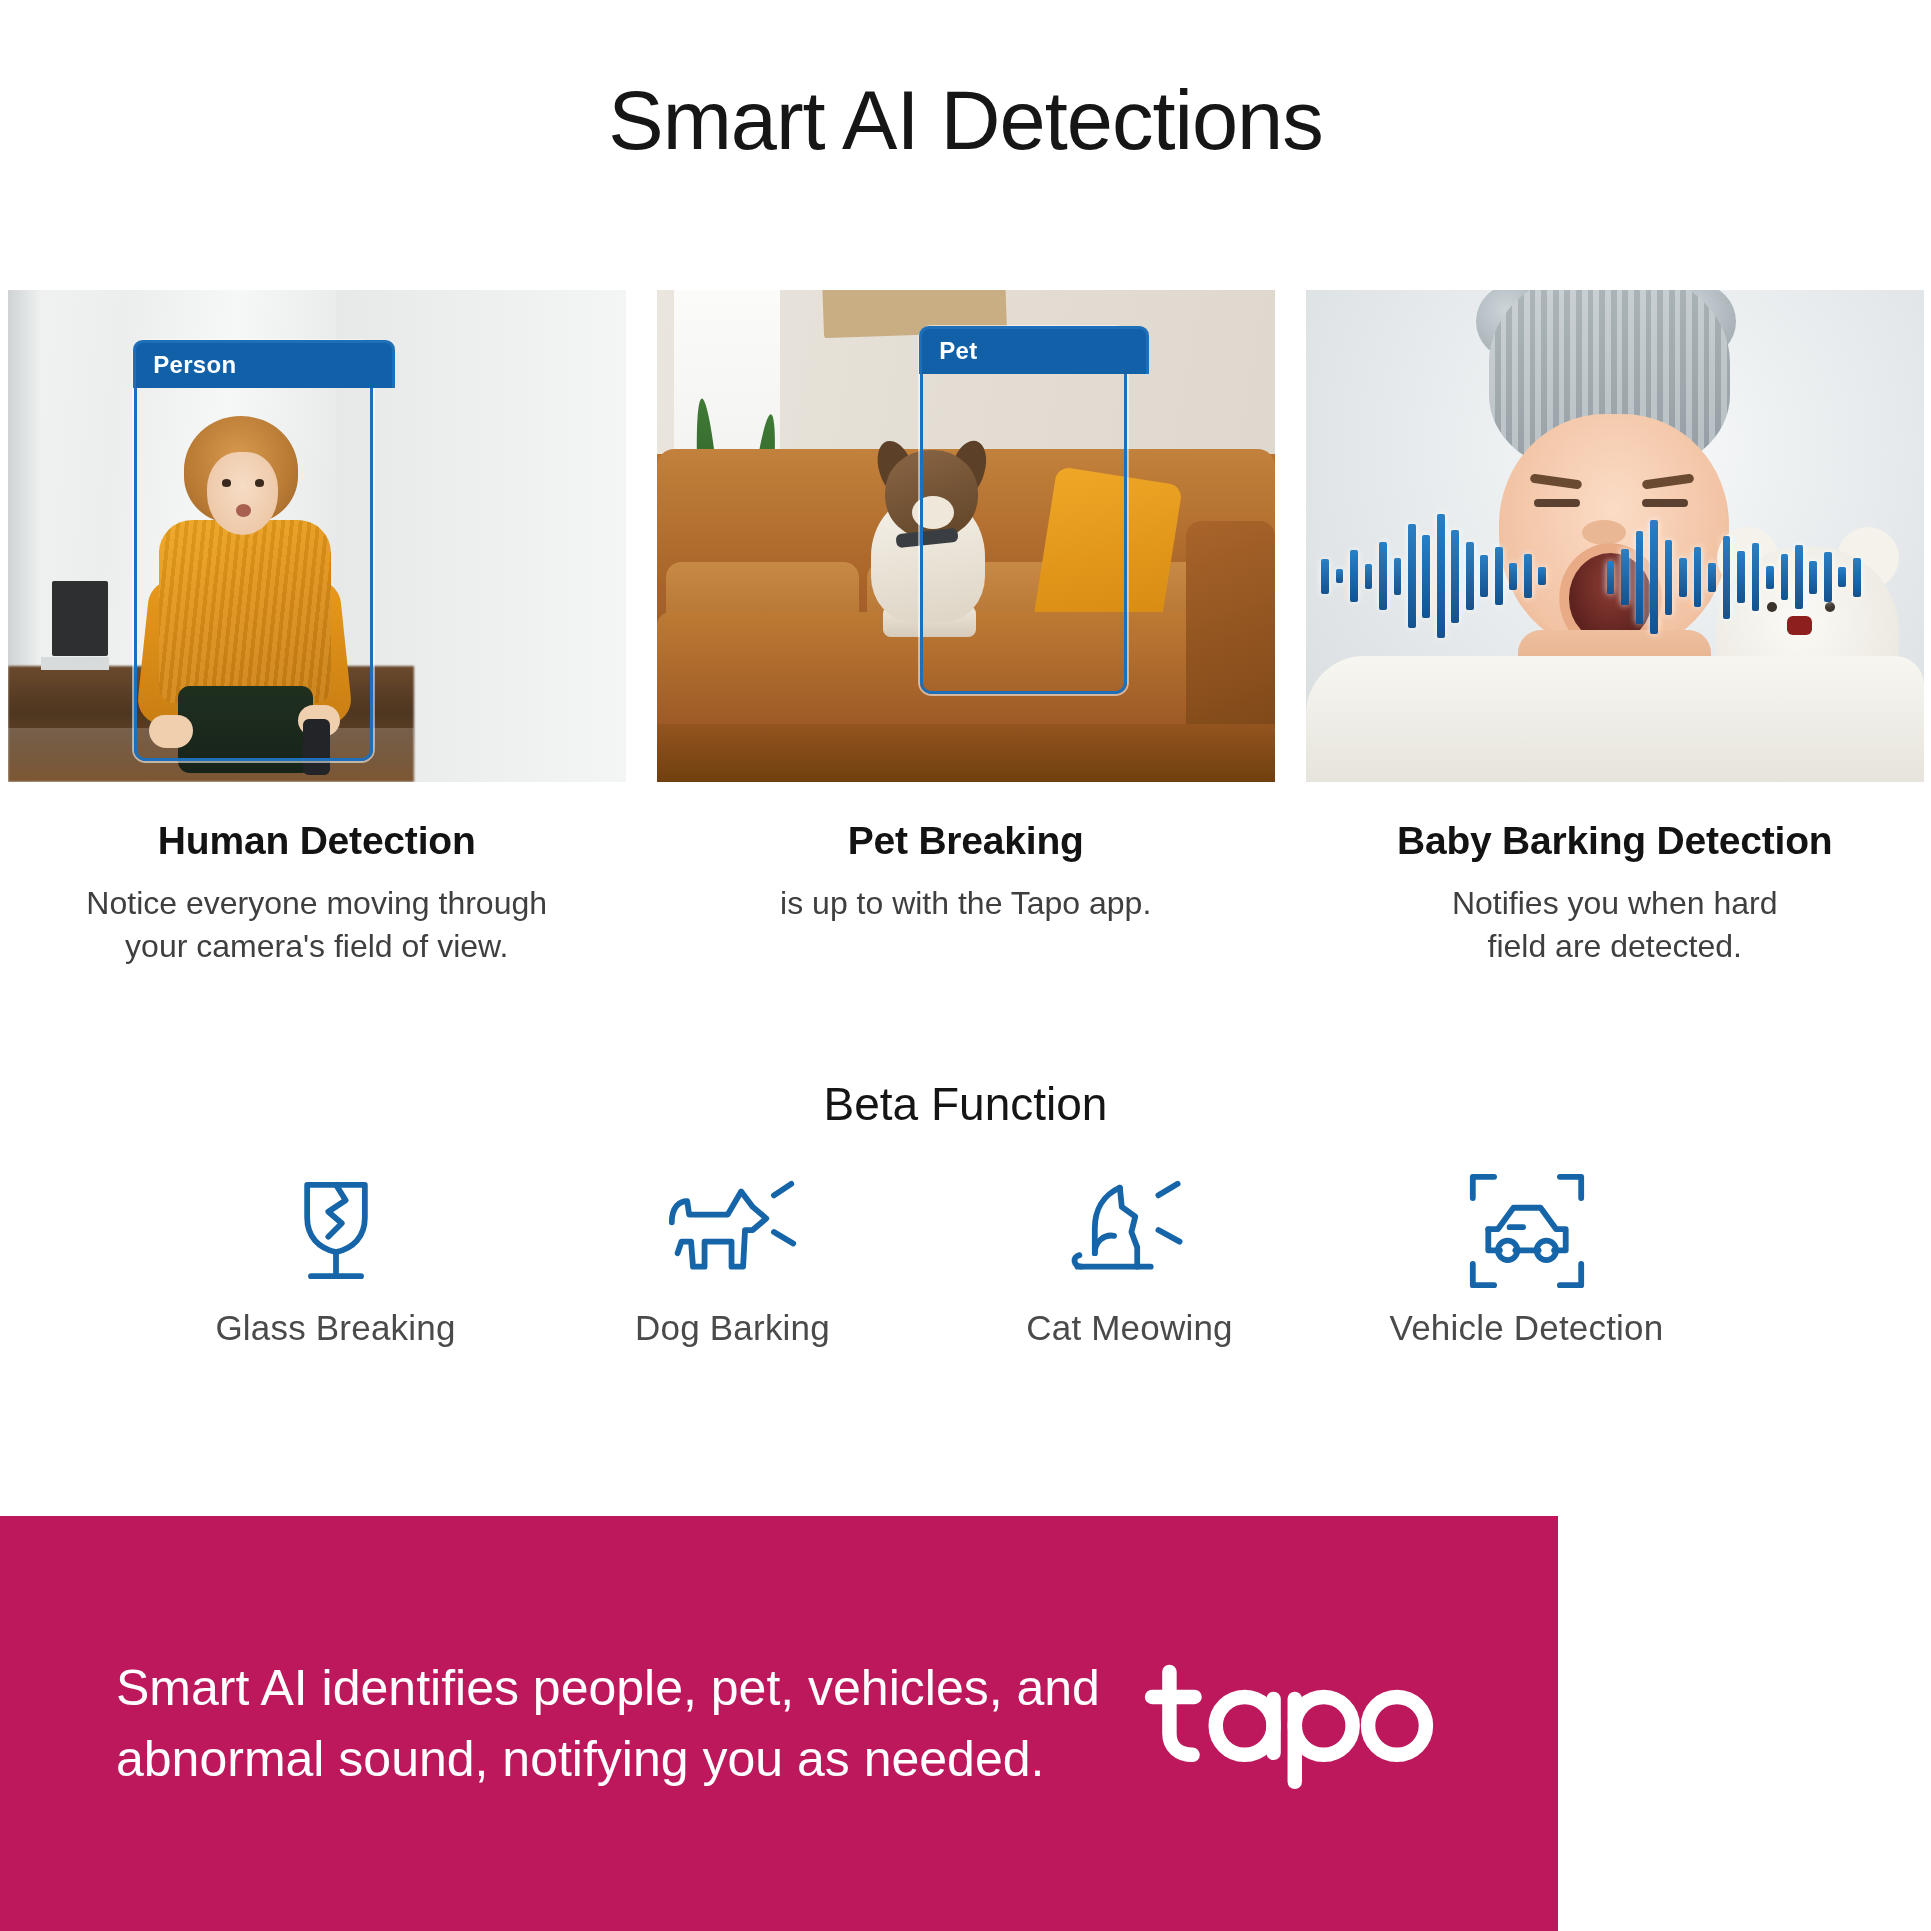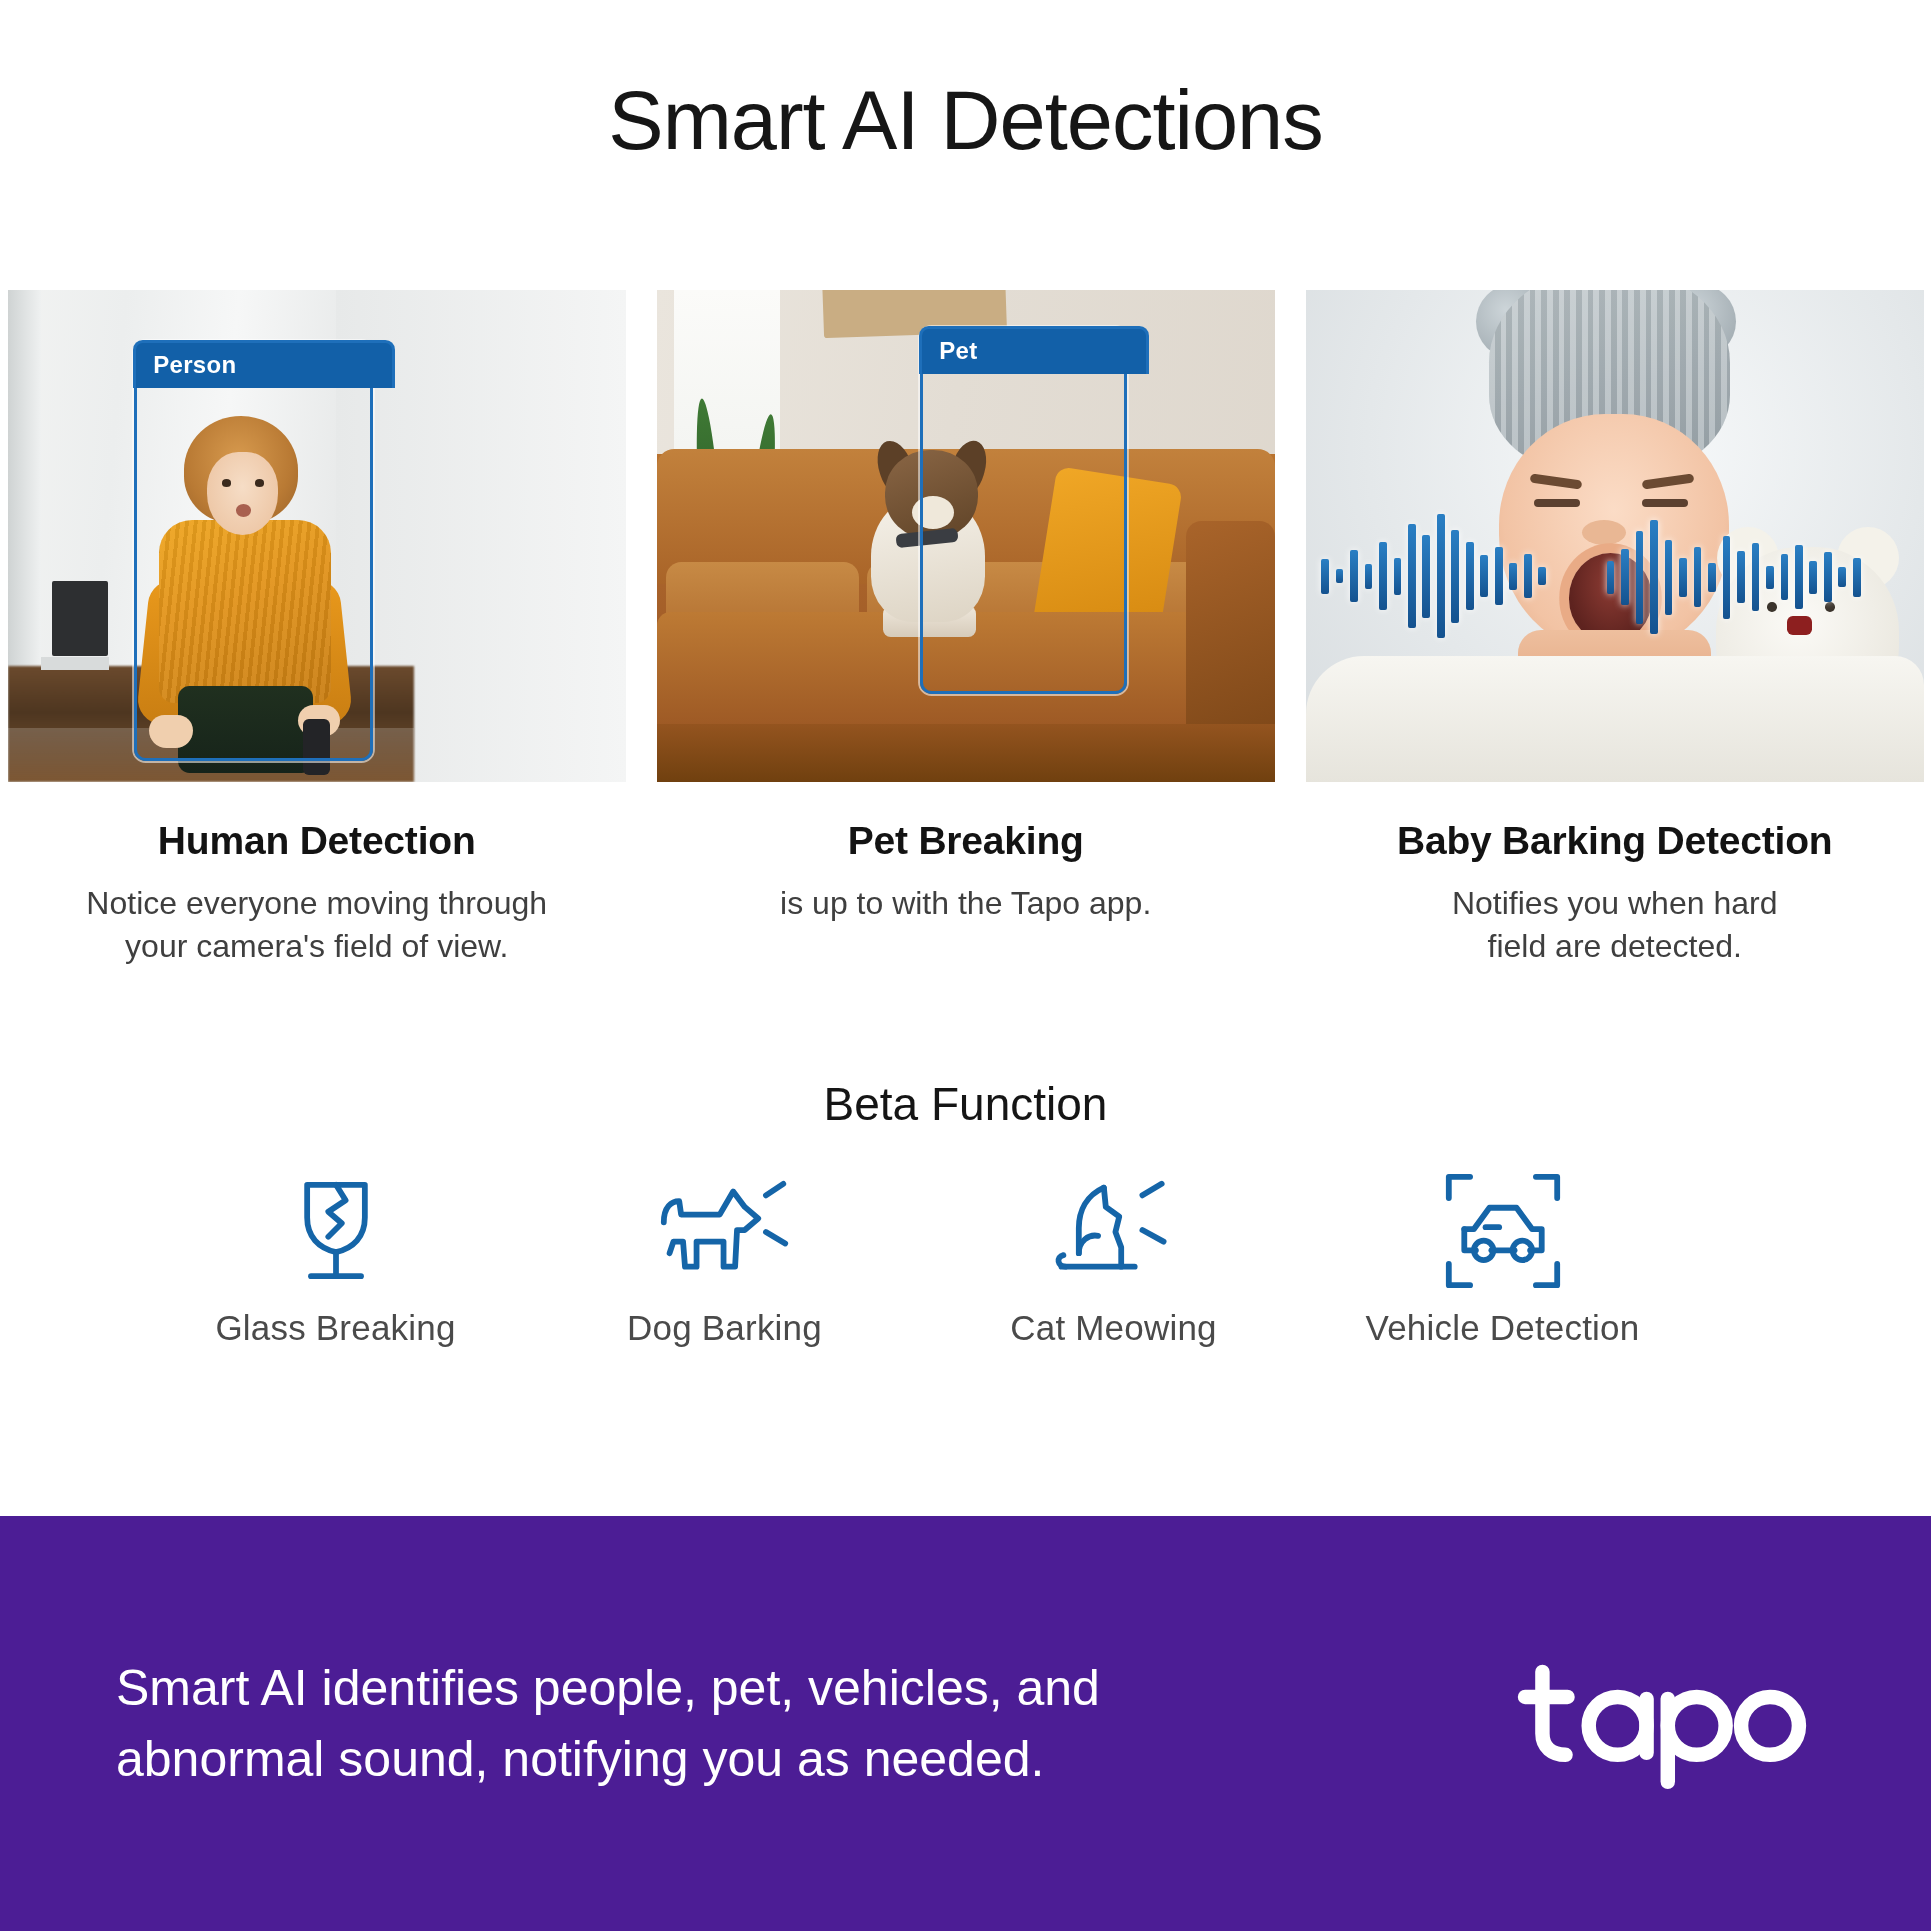--- a/index.html
+++ b/index.html
@@ -301,33 +301,33 @@
     line-height:1.32;
   }
 
   
   .beta-title{
     position:absolute; top:1077px; left:0; width:1931px; text-align:center;
     font-size:46px; font-weight:400; color:#151515;
   }
   .beta-row{
     position:absolute; top:1173px; left:145px; width:1641px;
-    display:flex; justify-content:flex-start; gap:8px;
+    display:flex; justify-content:flex-start; gap:16px;
   }
   .beta-item{ width:381px; text-align:center; }
   .beta-icon{ height:116px; display:flex; align-items:center; justify-content:center; }
   .beta-label{
     margin-top:19.3px; font-size:35px; font-weight:400; color:#4a4a4a;
     letter-spacing:0.2px;
   }
 
   
   .banner{
-    position:absolute; left:0; bottom:0; width:1931px; height:415px;
-    background:#4c1d95;
+    position:absolute; left:0; bottom:0; width:1558px; height:415px;
+    background:#be185d;
     display:flex; align-items:center;
   }
   .banner-text{
     margin-left:116px; width:1159px;
     color:#ffffff; font-size:50px; font-weight:400; line-height:1.42;
   }
   .banner-logo{
     position:absolute; right:124px; top:50%; transform:translateY(-50%);
   }
 </style>

